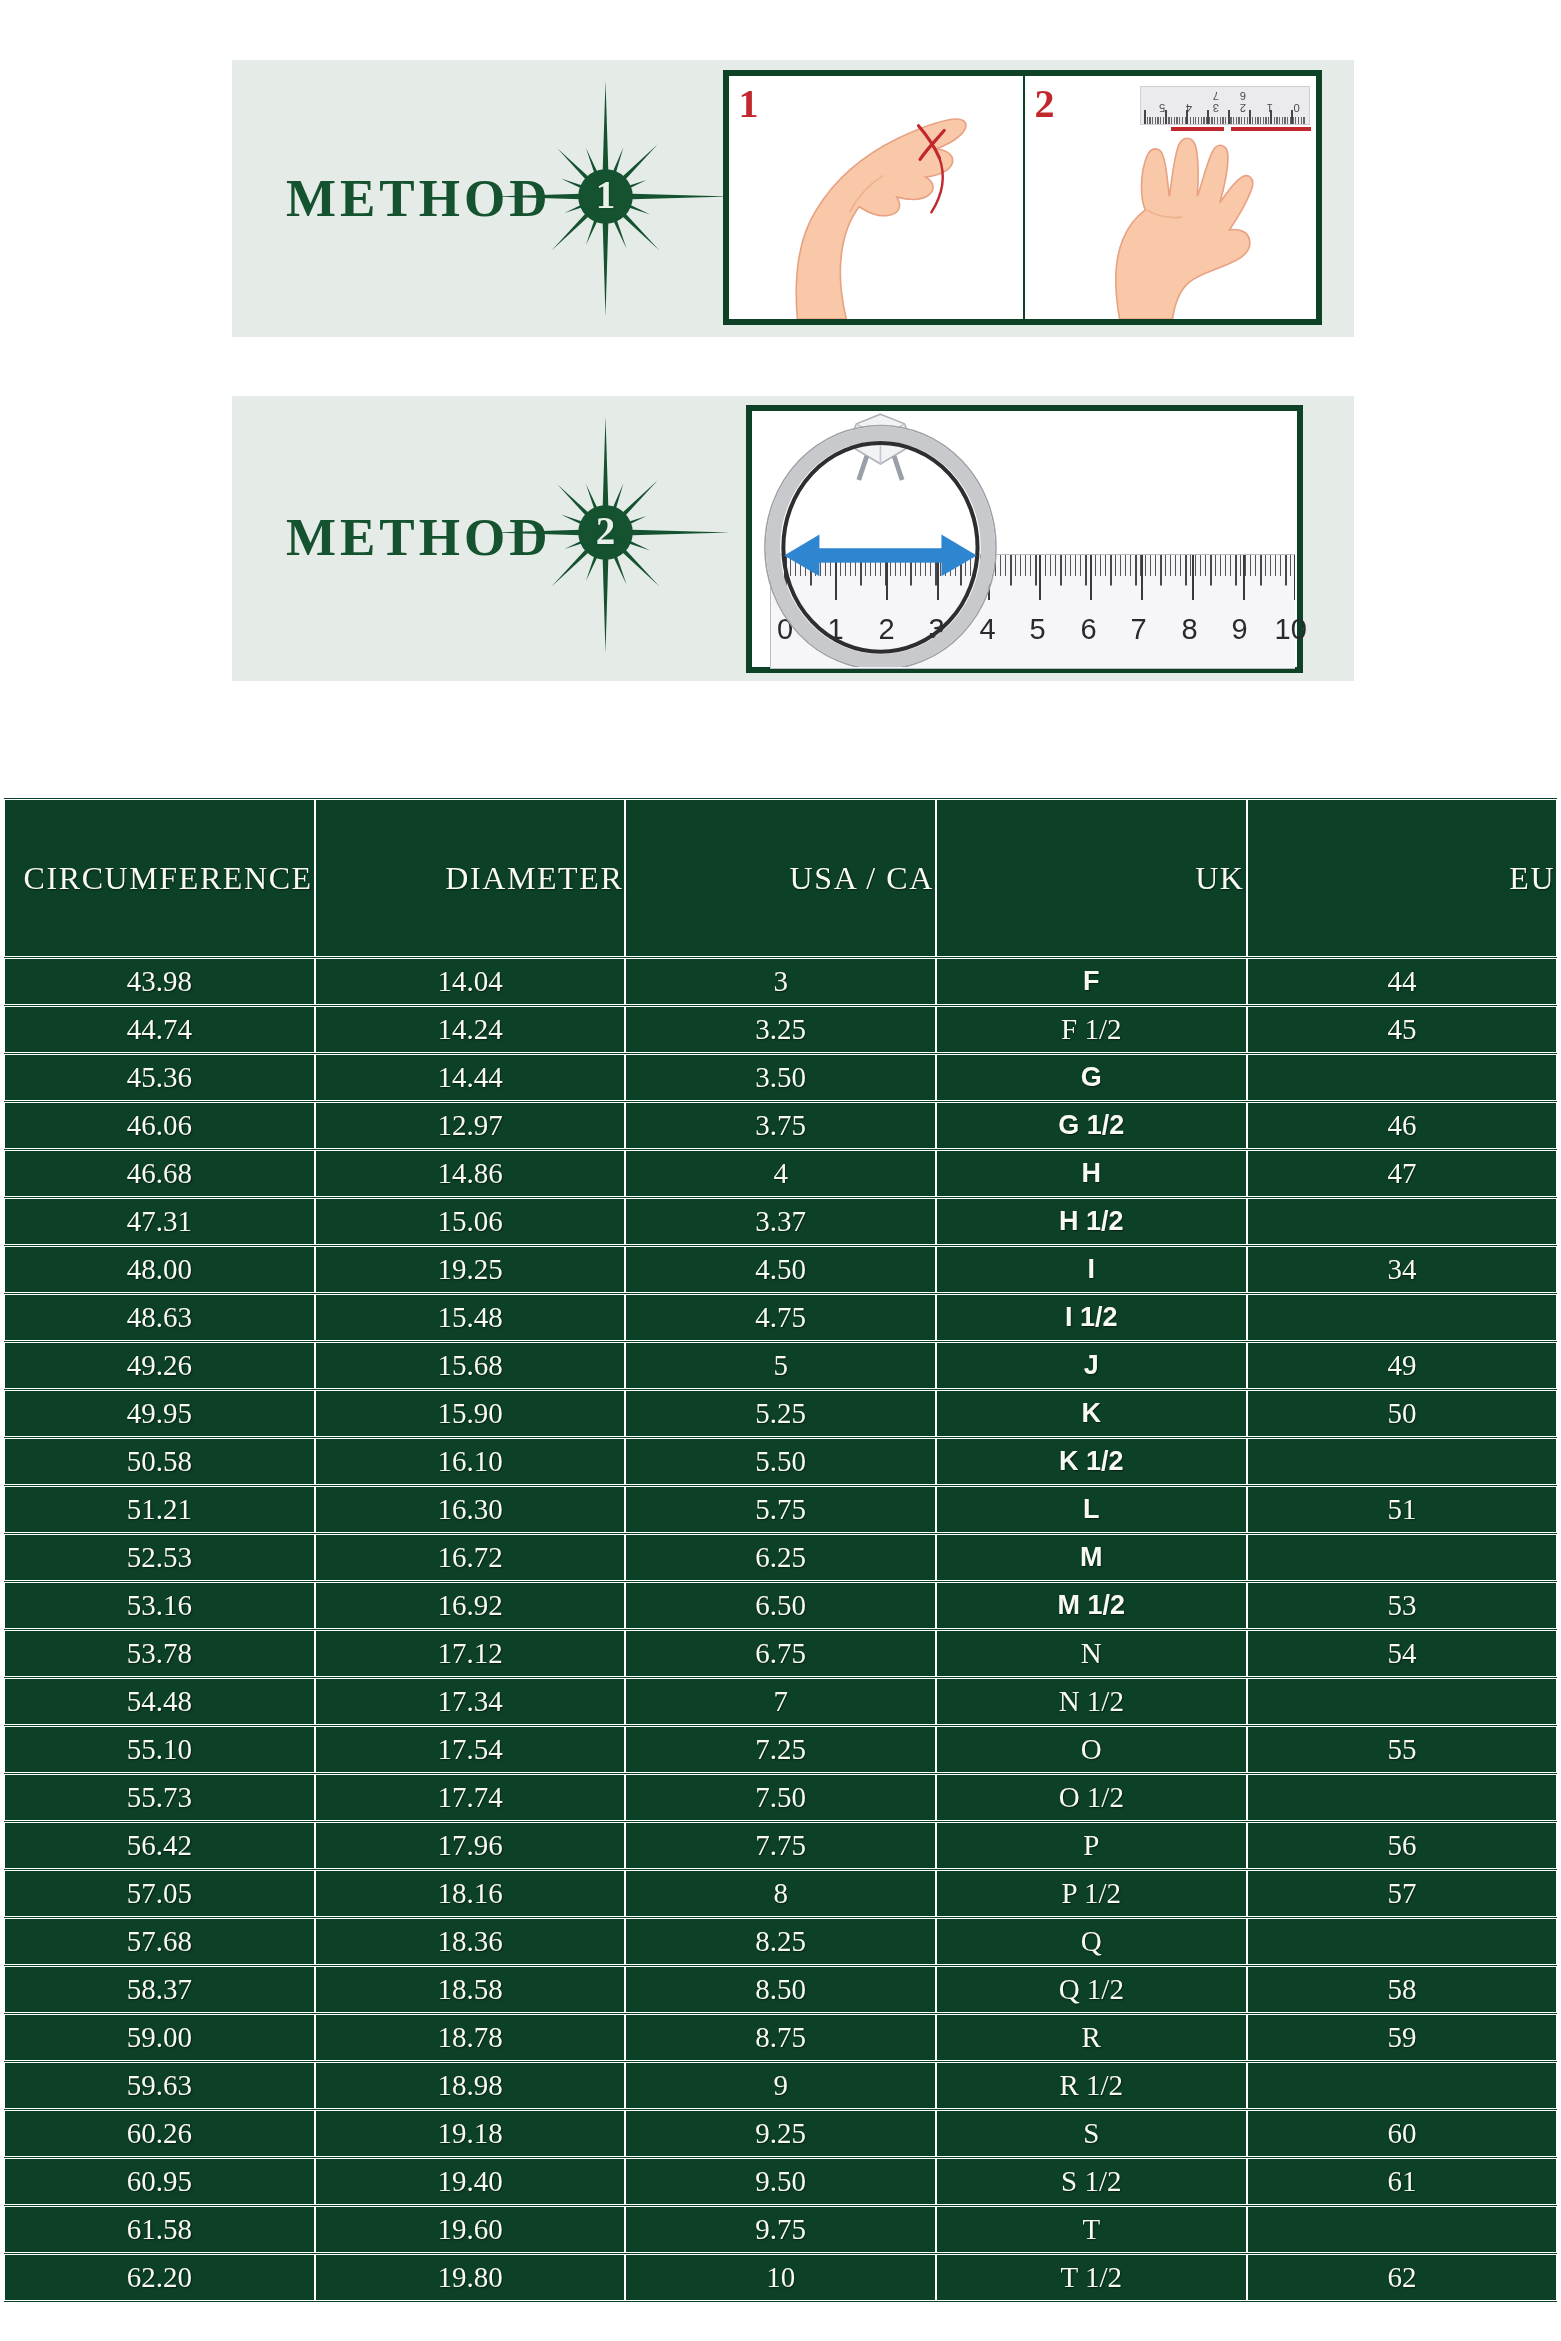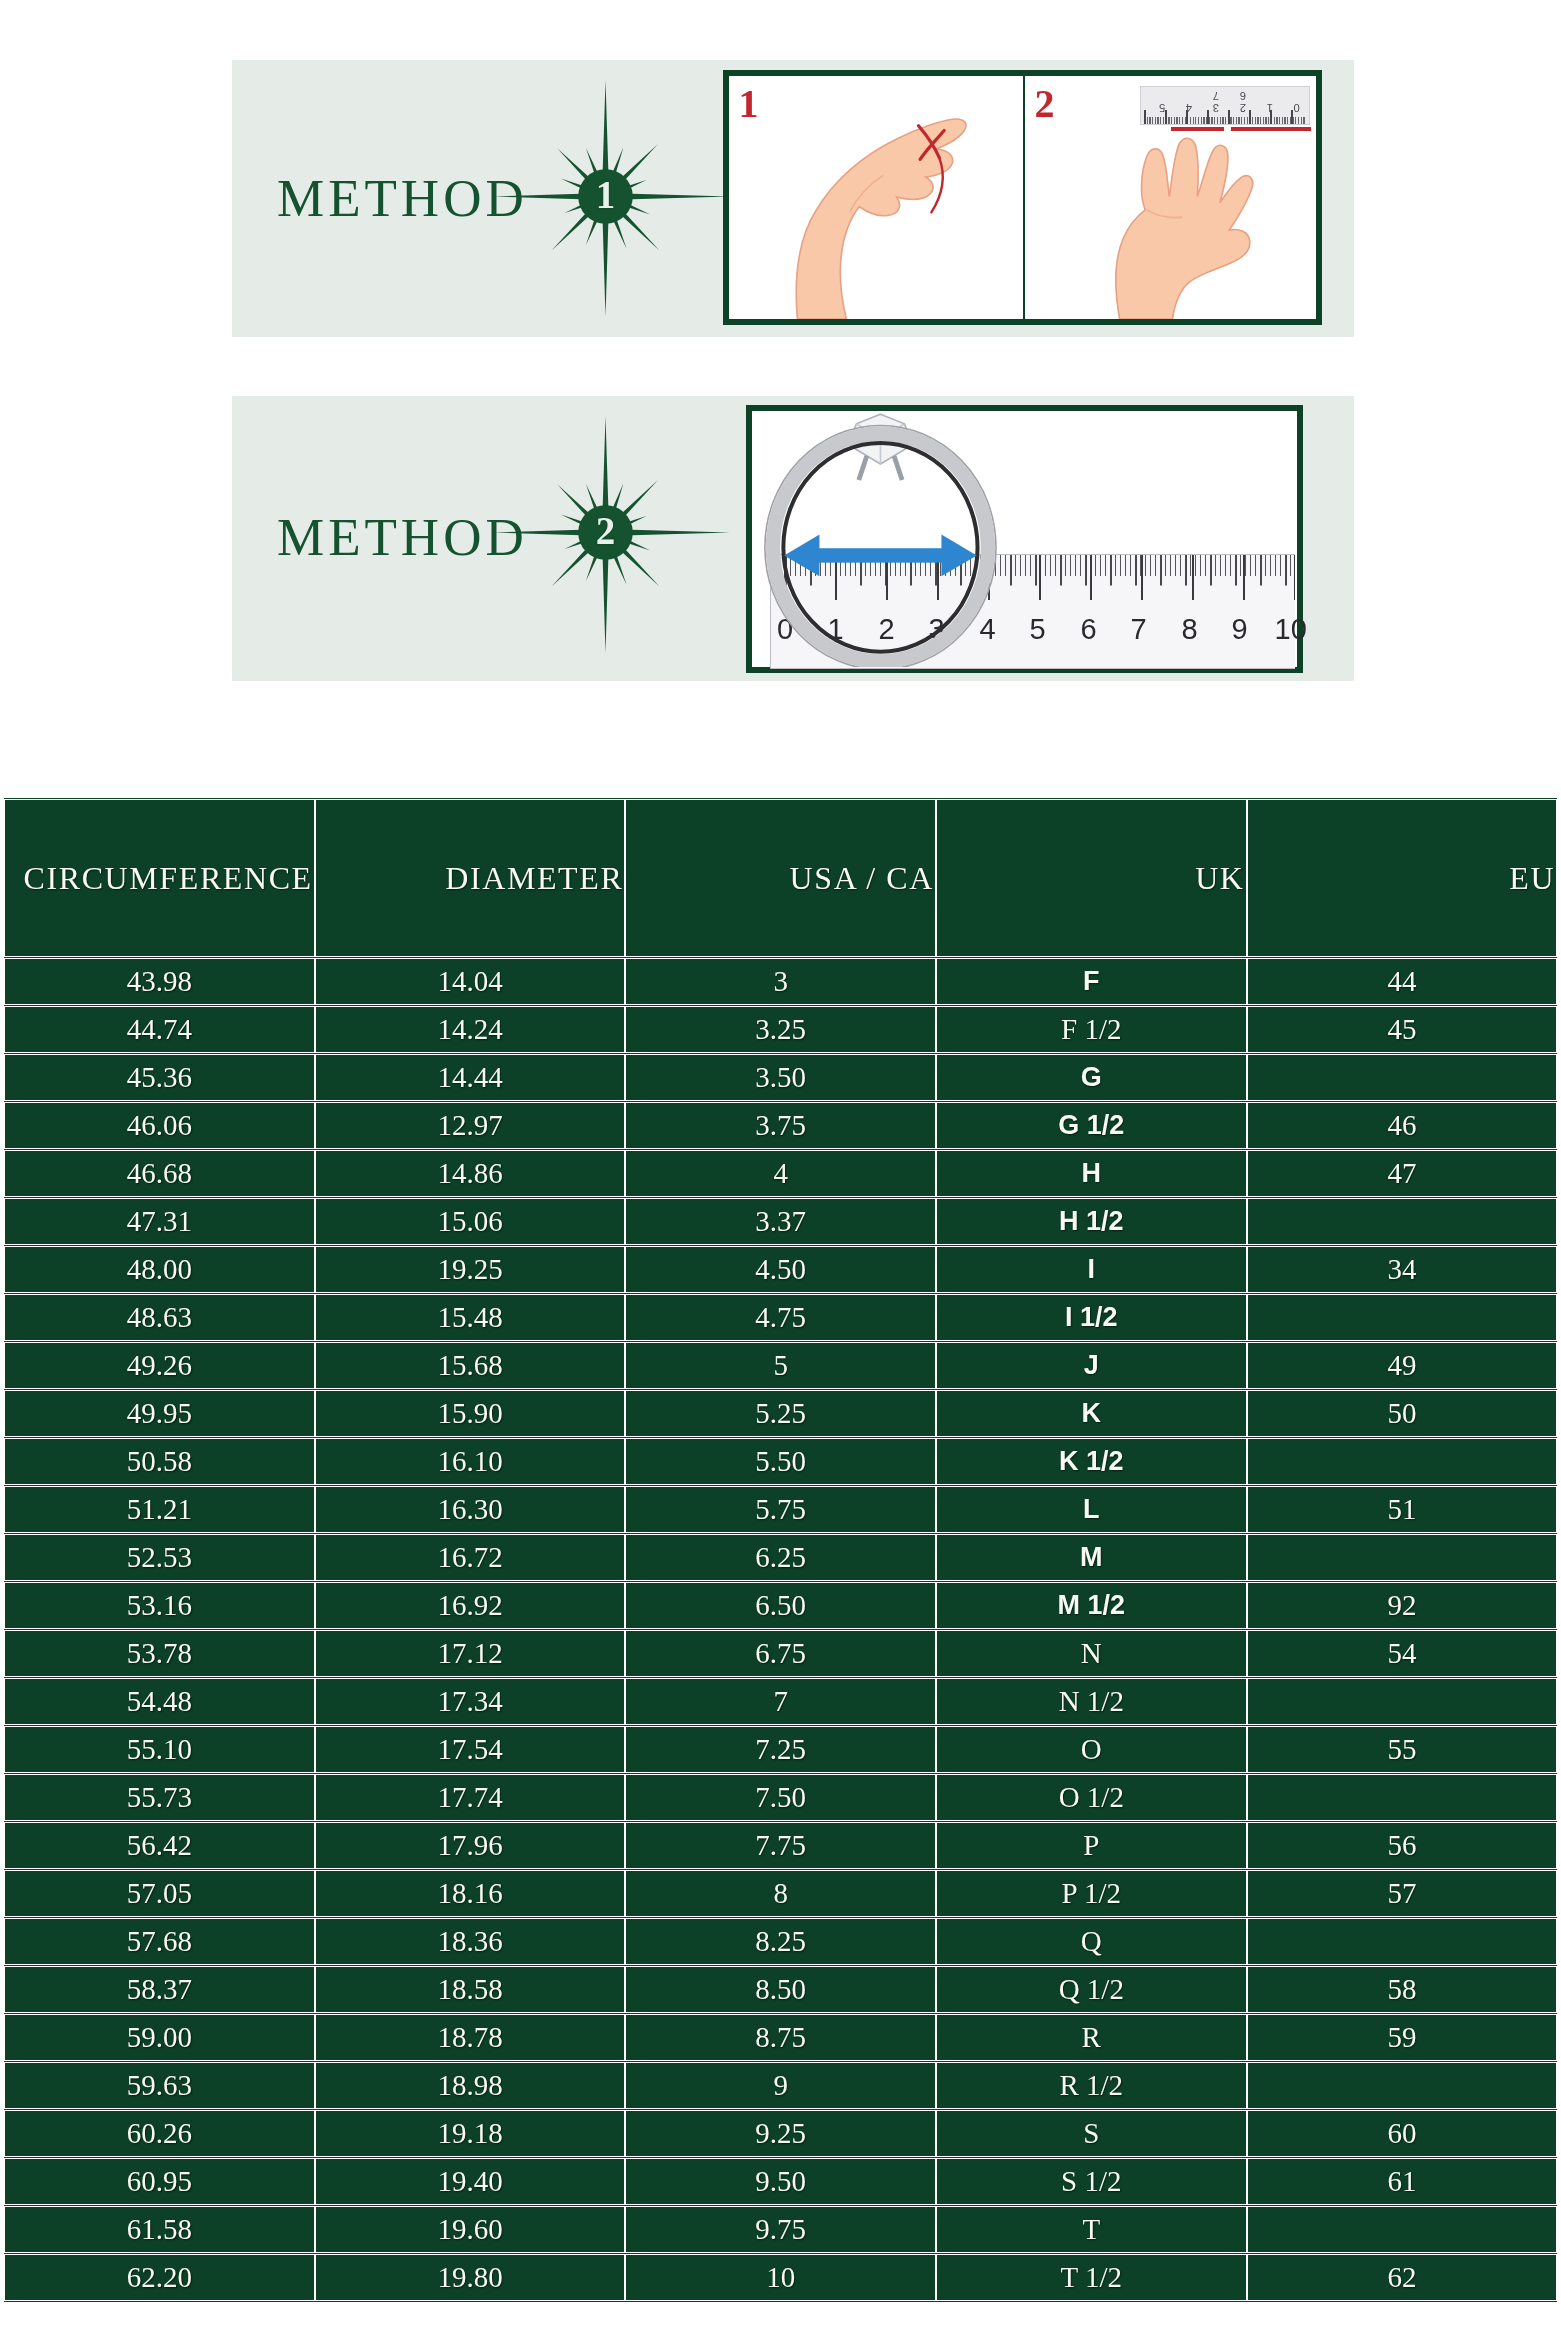--- a/index.html
+++ b/index.html
@@ -3,22 +3,22 @@
 <meta charset="utf-8">
 <style>
   html,body{margin:0;padding:0;background:#ffffff;}
   body{width:1561px;font-family:"Liberation Serif",serif;}
 
   
   .banner{position:relative;margin-left:232px;width:1122px;background:#e5ebe6;}
   #banner1{margin-top:60px;height:277px;}
   #banner2{margin-top:59px;height:285px;}
 
-  .method-label{position:absolute;left:45px;font-size:53px;color:#15522f;
-    letter-spacing:4px;font-family:"Liberation Serif",serif;}
+  .method-label{position:absolute;left:54px;font-size:53px;color:#15522f;
+    letter-spacing:4px;font-family:"Liberation Serif",serif;font-weight:bold;}
   #banner1 .method-label{top:108px;}
   #banner2 .method-label{top:111px;}
 
   .starburst{position:absolute;left:245px;top:16px;width:257px;height:241px;}
   .starburst svg{display:block;width:257px;height:241px;}
   .star-num{position:absolute;left:0;right:0;top:96px;text-align:center;
     font-size:39px;font-weight:bold;color:#e9efe9;font-family:"Liberation Serif",serif;
     text-shadow:0 0 2.4px #0c4127;}
 
   .illus-box{position:absolute;background:#ffffff;border:6.4px solid #0d4227;}
@@ -333,21 +333,21 @@
     <td>6.25</td>
     <td class="uk-cell sans">M</td>
     <td></td>
   </tr>
 
   <tr>
     <td>53.16</td>
     <td>16.92</td>
     <td>6.50</td>
     <td class="uk-cell sans">M 1/2</td>
-    <td>92</td>
+    <td>53</td>
   </tr>
 
   <tr>
     <td>53.78</td>
     <td>17.12</td>
     <td>6.75</td>
     <td class="uk-cell">N</td>
     <td>54</td>
   </tr>
 

